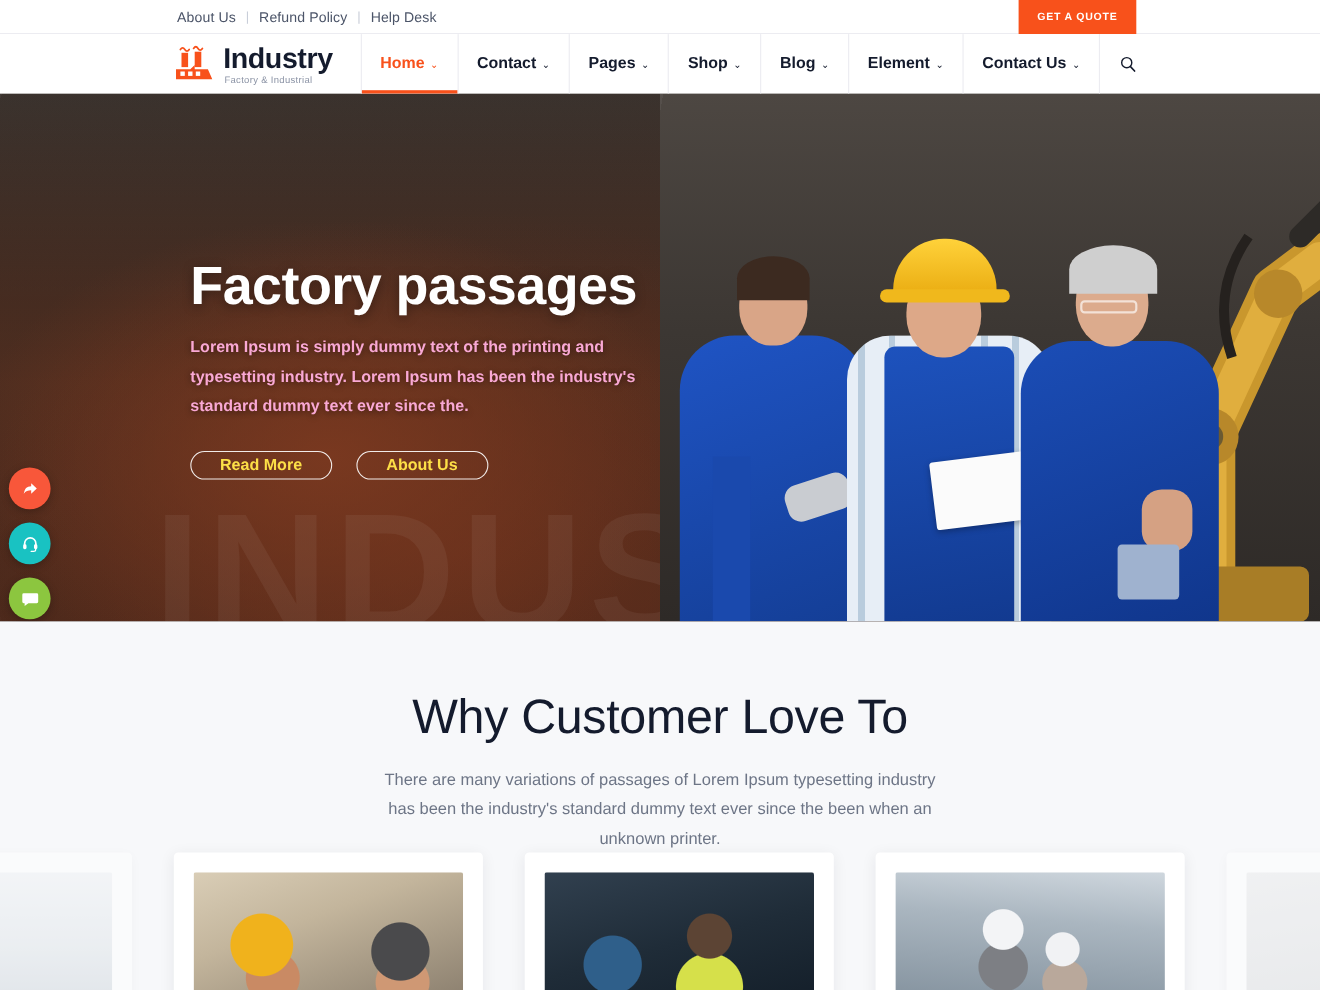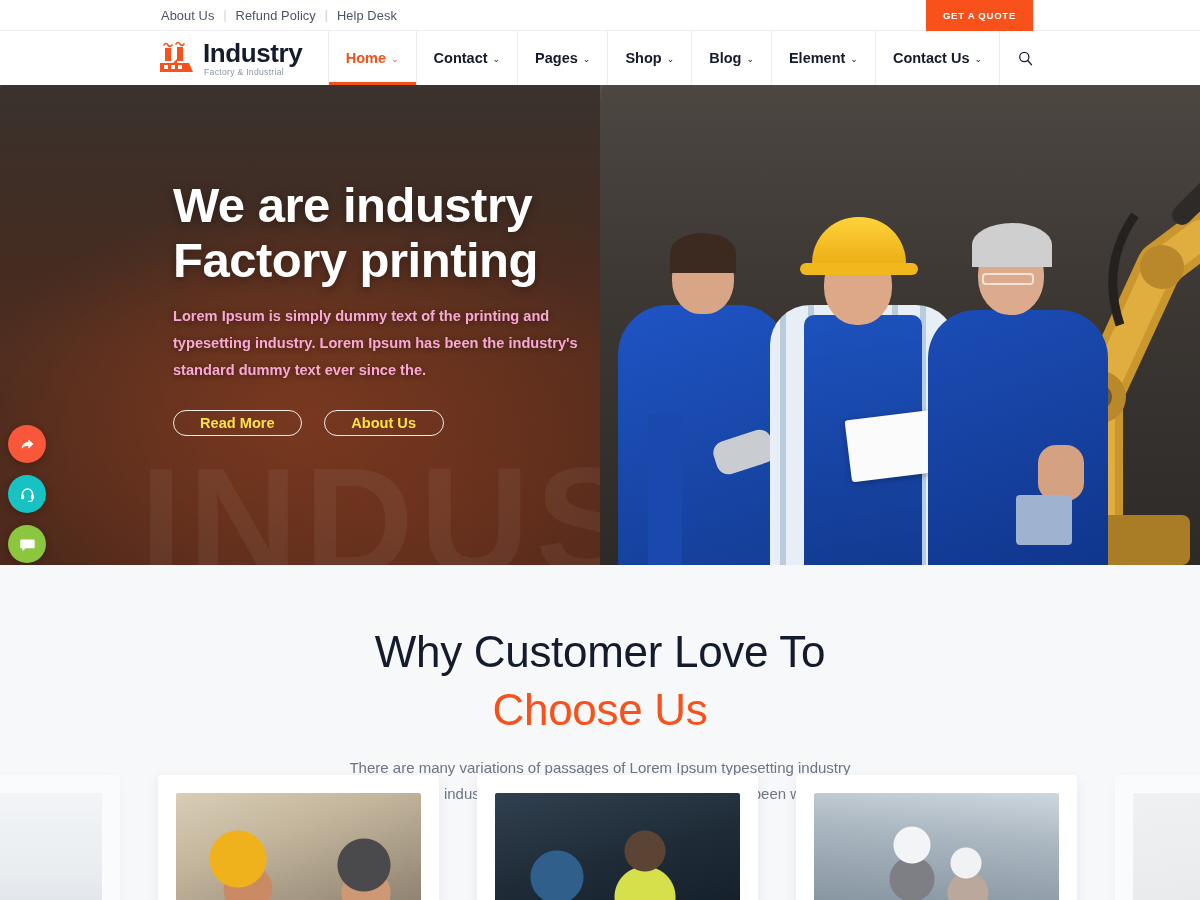--- a/index.html
+++ b/index.html
@@ -457,22 +457,22 @@
       <div class="w-head" style="left:58px; top:72px; width:66px; height:78px; background:#dcab8d; border-radius:48%;"></div>
       <div style="position:absolute; left:52px; top:58px; width:80px; height:44px; background:#cfcfcf; border-radius:50% 50% 0 0;"></div>
       <div style="position:absolute; left:62px; top:108px; width:52px; height:12px; border:2px solid rgba(255,255,255,.65); border-radius:4px;"></div>
       <div style="position:absolute; left:118px; top:280px; width:46px; height:56px; background:#d5a183; border-radius:18px;"></div>
       <div style="position:absolute; left:96px; top:330px; width:56px; height:50px; background:#9fb2cf; border-radius:4px;"></div>
     </div>
   </div>
 
   <div class="hero-content">
     <h1 class="hero-title">
-      <span>We are industry</span><br>
-      <span>Factory printing</span>
+      <br>
+      <span>Factory passages</span>
     </h1>
     <p class="hero-desc">Lorem Ipsum is simply dummy text of the printing and typesetting industry. Lorem Ipsum has been the industry's standard dummy text ever since the.</p>
     <div class="hero-actions">
       <a class="hero-btn" href="#">Read More</a>
       <a class="hero-btn" href="#">About Us</a>
     </div>
   </div>
 
   <div class="social-rail">
     <button class="social-btn" style="background:#f8573a;">
@@ -492,21 +492,20 @@
       <svg viewBox="0 0 20 20" width="17" height="17" aria-hidden="true">
         <path d="M3 4 H17 A1.5 1.5 0 0 1 18.5 5.5 V13 A1.5 1.5 0 0 1 17 14.5 H8 L4 17.5 V14.5 H3 A1.5 1.5 0 0 1 1.5 13 V5.5 A1.5 1.5 0 0 1 3 4 Z" fill="#fff"></path>
       </svg>
     </button>
   </div>
 </section>
 
 <section class="why">
   <h2 class="why-title">
     <span>Why Customer Love To</span>
-    <span class="accent">Choose Us</span>
   </h2>
   <p class="why-sub">There are many variations of passages of Lorem Ipsum typesetting industry has been the industry's standard dummy text ever since the been when an unknown printer.</p>
 
   <div class="cards">
     <div class="card partial-left dim">
       <div class="card-img">
           <div class="scene-d"></div>
         </div>
     </div>
     <div class="card">

